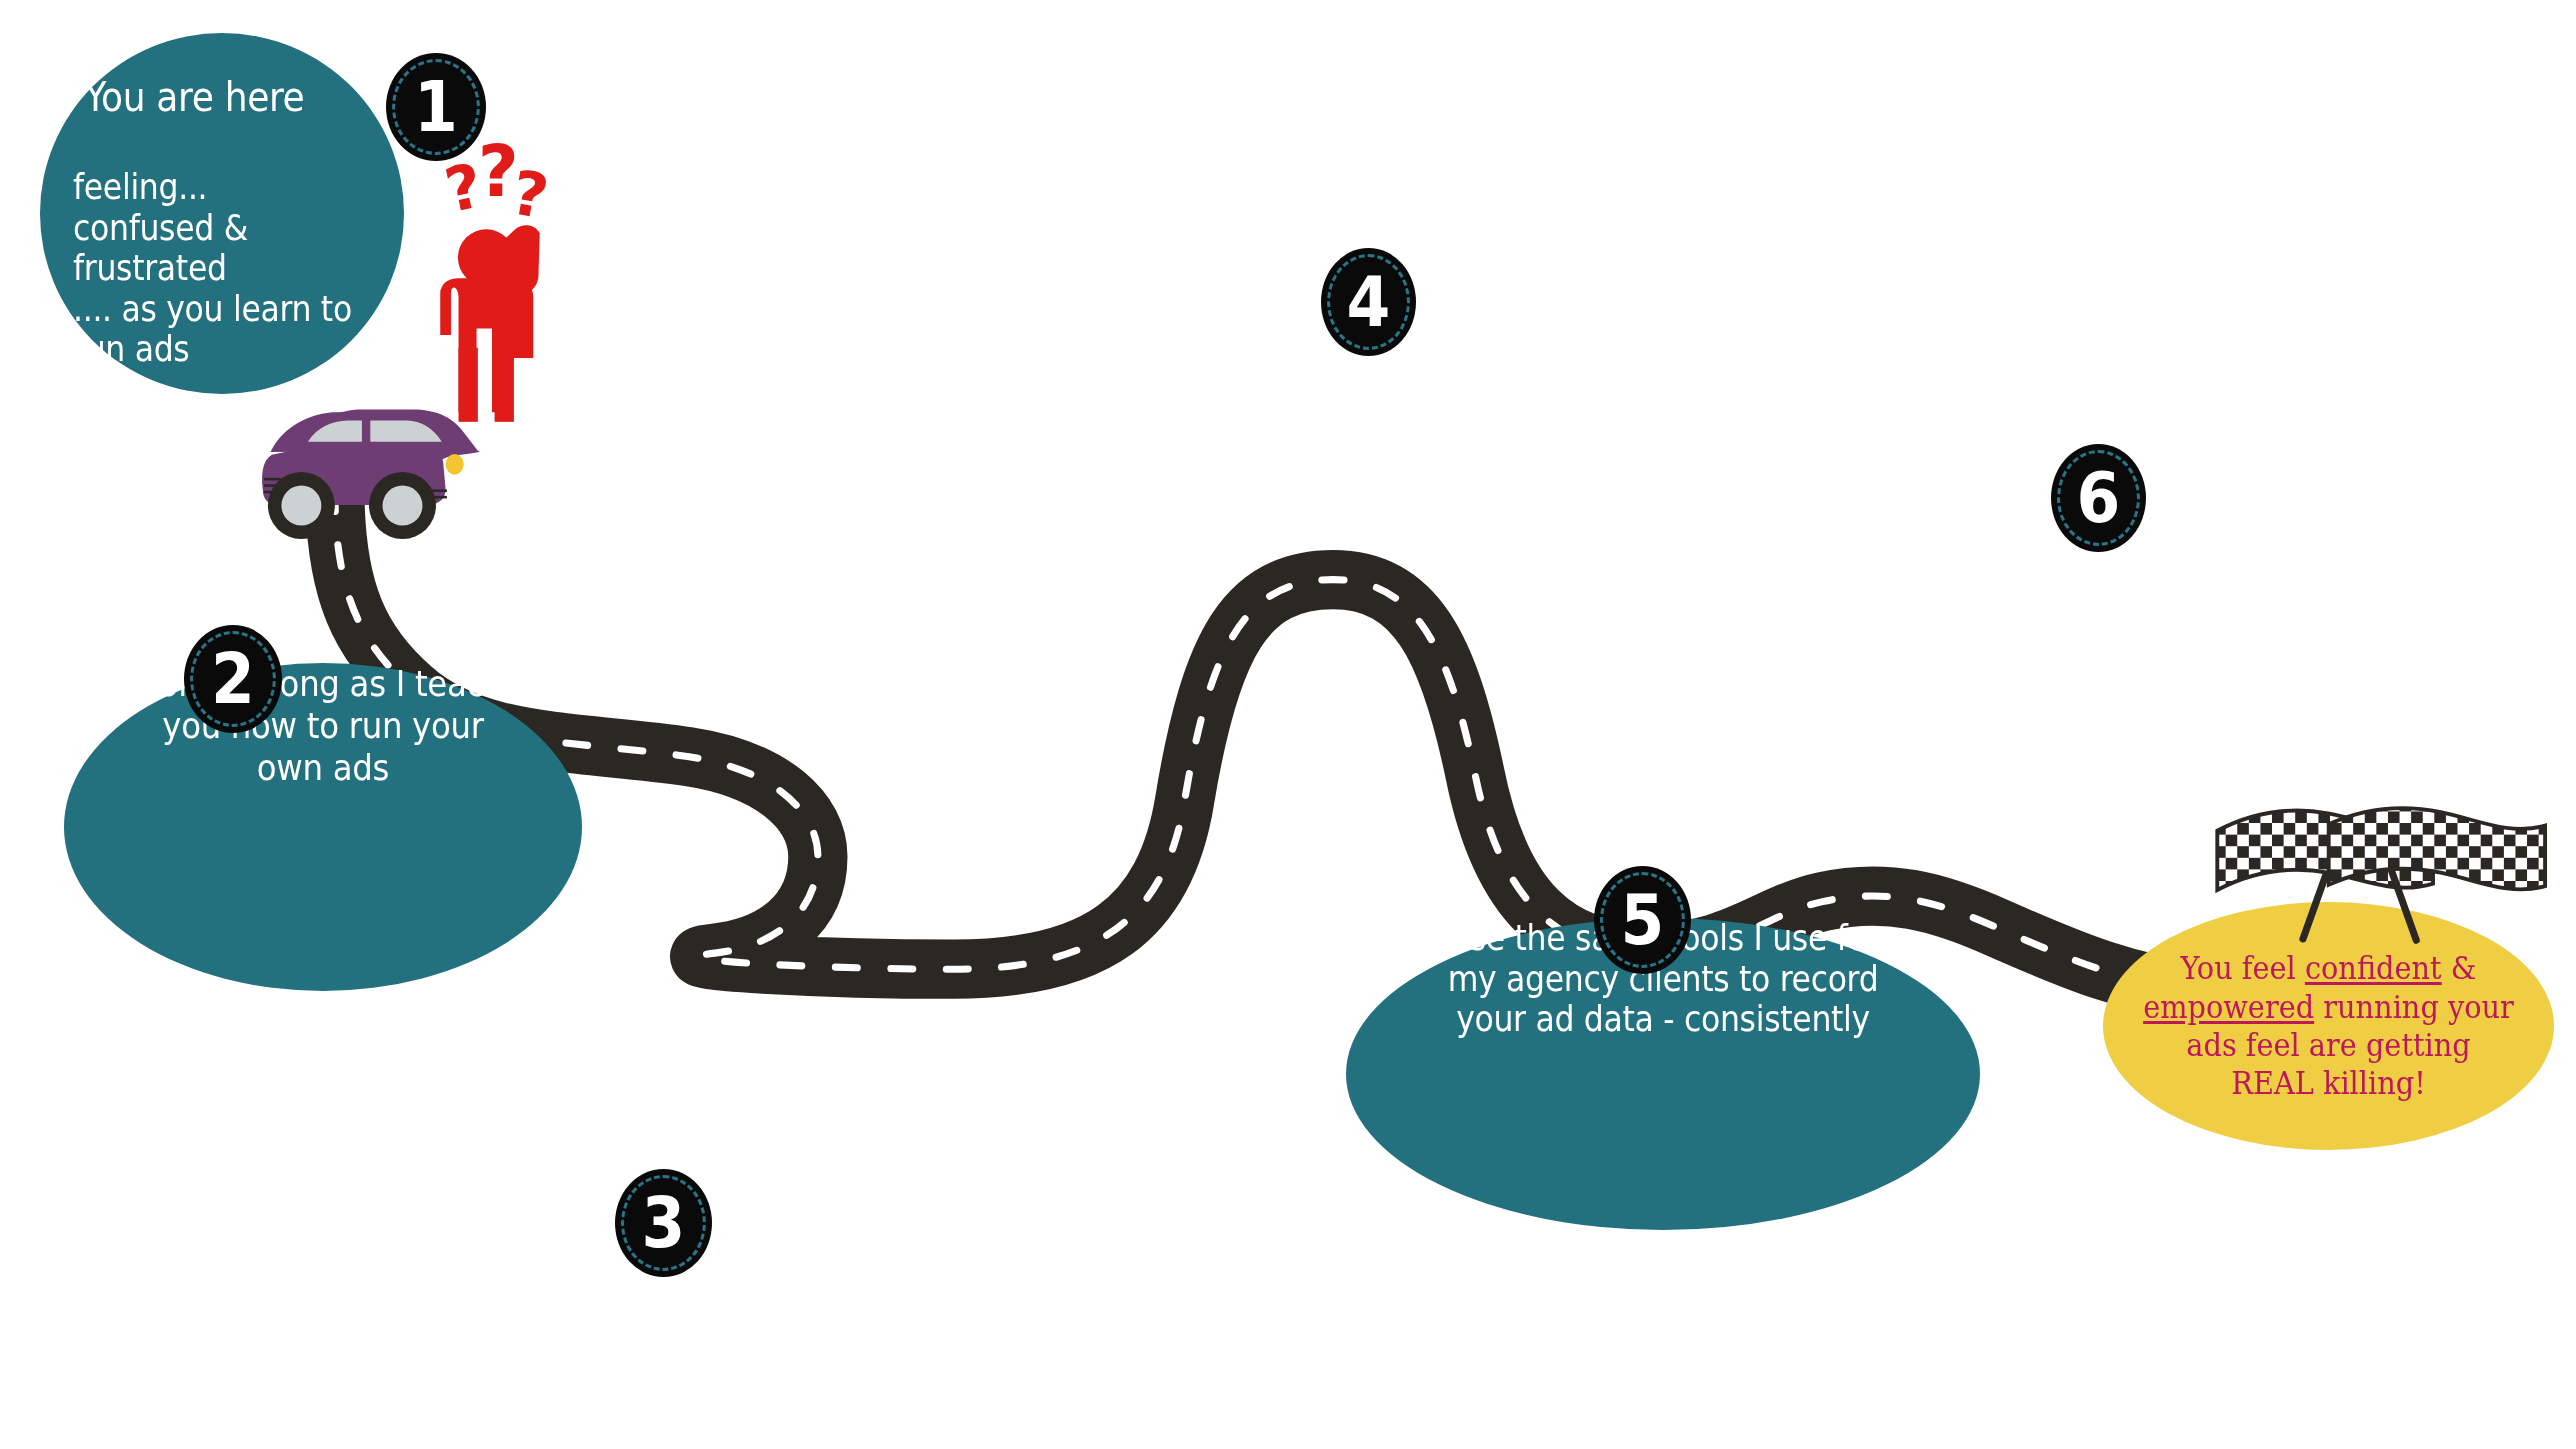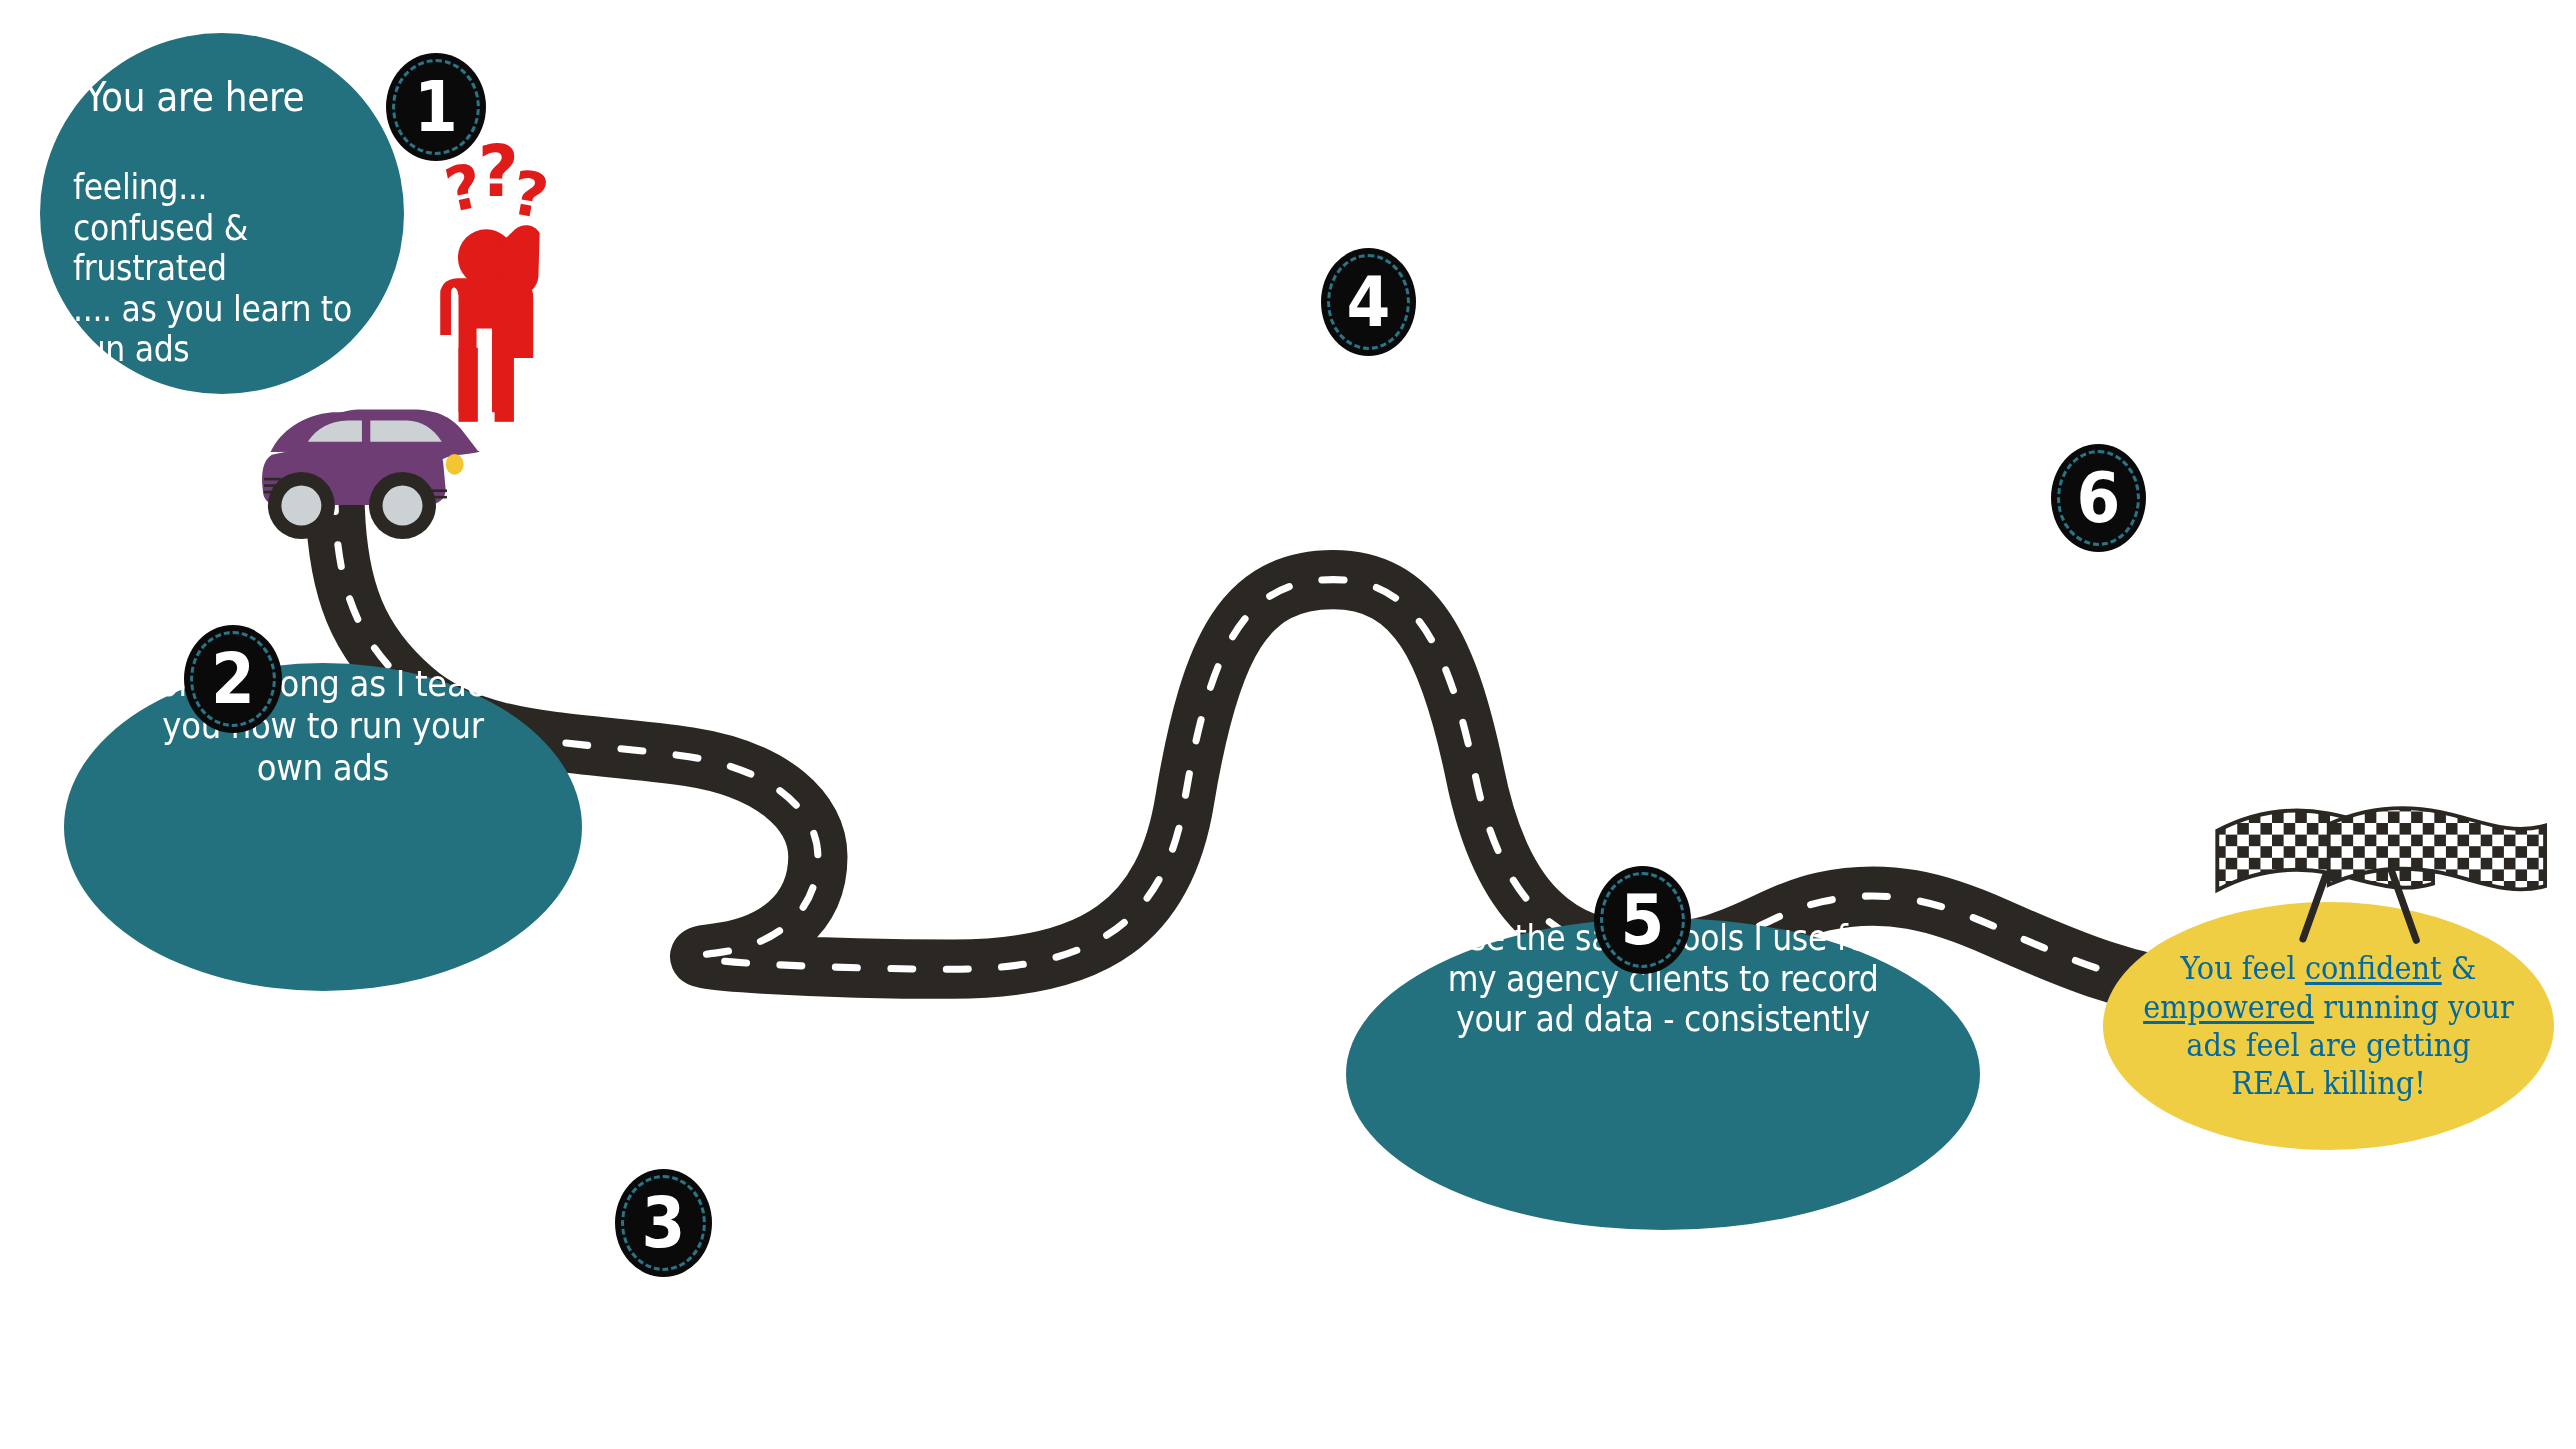--- a/index.html
+++ b/index.html
@@ -73,21 +73,21 @@
   #goal-bubble {
     position: absolute;
     display: flex;
     align-items: center;
     justify-content: center;
     text-align: center;
     z-index: 25;
   }
   #goal-bubble .gtext {
     font-family: "DejaVu Serif Condensed", "Liberation Serif", serif;
-    color: #0369a1;
+    color: #be185d;
     line-height: 1.2;
     font-size: 32px;
   }
   .u { text-decoration: underline; text-underline-offset: 2.6px; }
 </style>
 </head>
 <body>
 
 <div id="stage">
 

